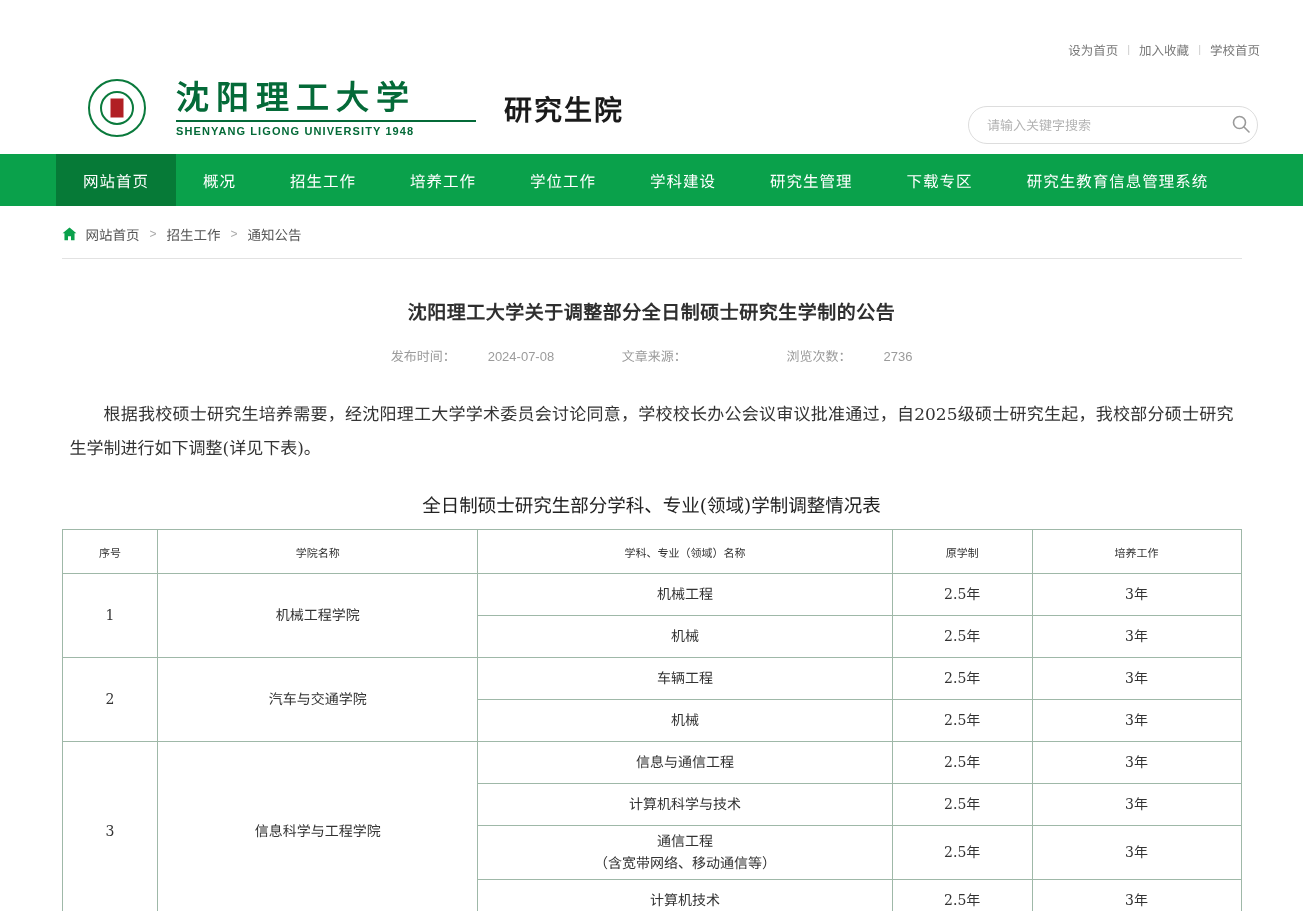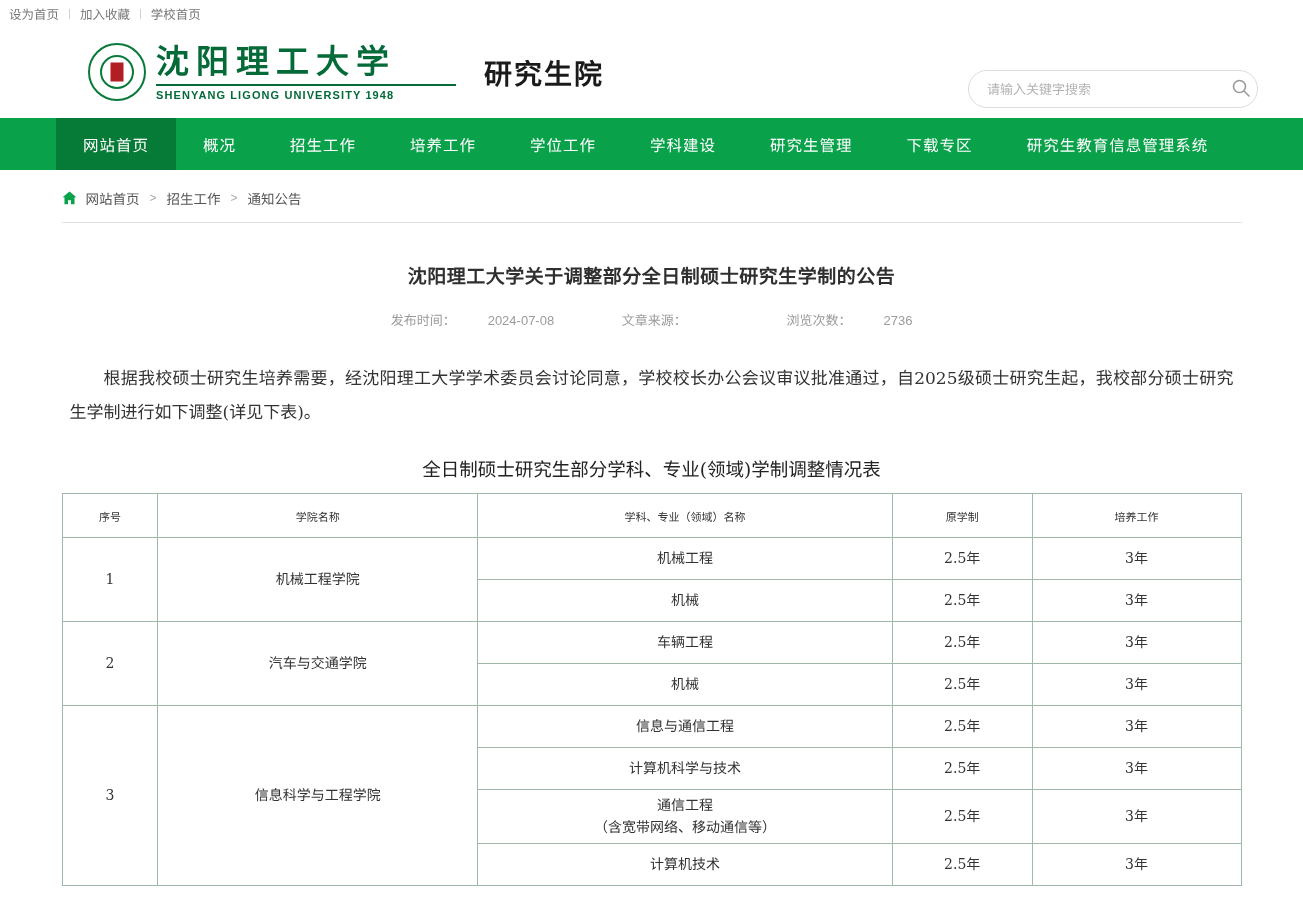--- a/index.html
+++ b/index.html
@@ -8,41 +8,43 @@
     width: 1303px;
     background: #ffffff;
     font-family: "Liberation Sans", "DejaVu Sans", sans-serif;
     color: #333;
   }
 
   
   .topbar {
     height: 26px;
     display: flex;
+    justify-content: flex-end;
     align-items: center;
     padding-right: 34px;
     font-size: 12.5px;
     color: #777;
+    margin-top: 36px;
   }
   .topbar a {
     color: #777;
     text-decoration: none;
     padding: 0 9px;
   }
   .topbar .sep { color: #ccc; font-size: 11px; }
 
   
   .header {
     height: 92px;
     display: flex;
     align-items: center;
     padding-left: 88px;
     position: relative;
   }
-  .logo-wrap { display: flex; align-items: center; }
+  .logo-wrap { display: flex; align-items: center; gap: 20px; }
   .logo-mark {
     width: 58px; height: 58px;
     border-radius: 50%;
     border: 2.5px solid #0a7a3c;
     position: relative;
     margin-right: 10px;
     background: #fff;
     flex: none;
   }
   .logo-mark::before {

